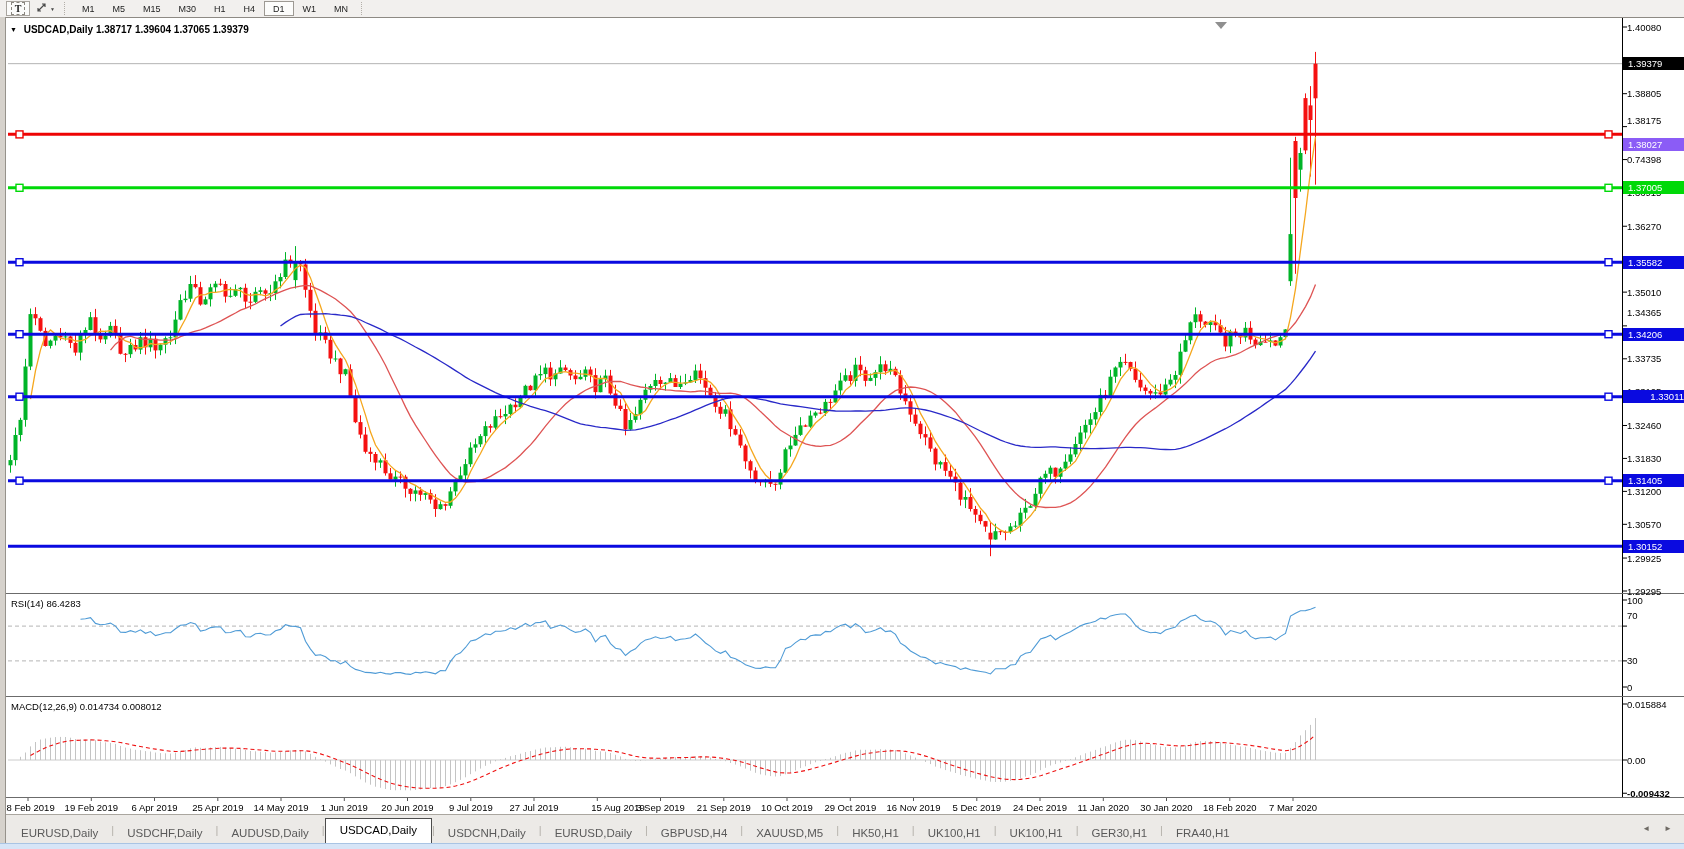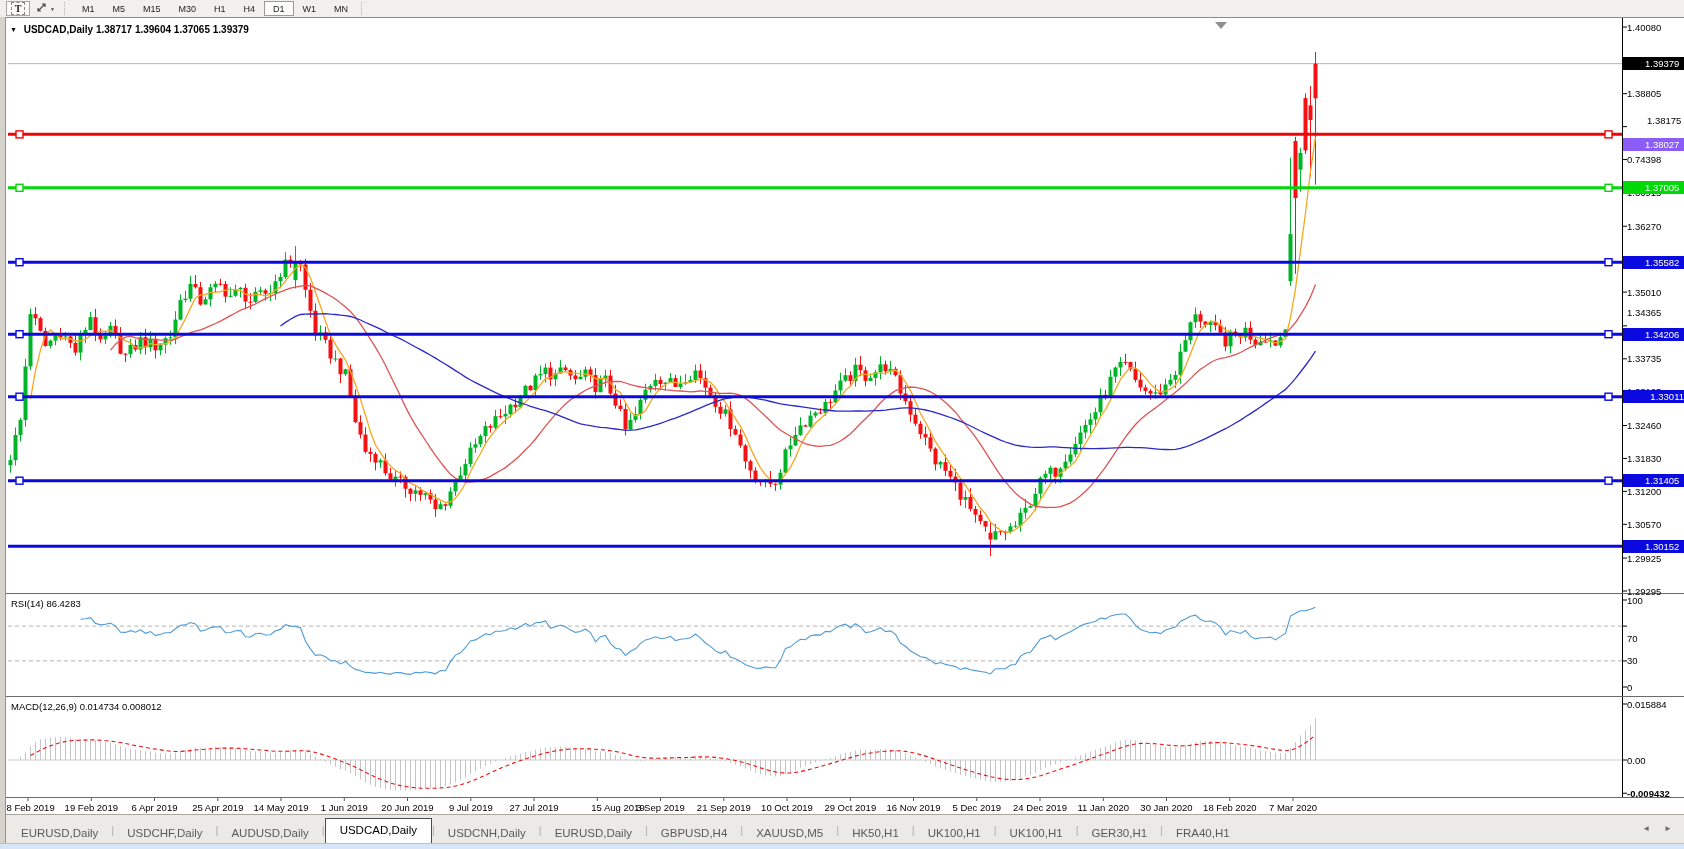--- a/index.html
+++ b/index.html
@@ -20,21 +20,21 @@
   #macd-pane{top:696px;height:101px;border-top:1px solid #6b6b6b}
   #date-axis{top:797px;height:17px;border-top:1px solid #6b6b6b;background:#fff}
   #tab-bar{top:814px;height:29px;background:#eceae7;border-top:1px solid #aaa69f}
   #status-strip{top:843px;height:6px;background:#d7e5f7;border-top:1px solid #a9c4e4}
   #left-band{position:absolute;top:17px;left:0;width:5px;height:826px;background:#d6d2cc;border-right:1px solid #96928b;z-index:40}
   .pane svg{position:absolute;top:0;left:0;display:block}
   .pane-label{position:absolute;left:11px;top:4px;font-size:9.5px;color:#000;z-index:10;white-space:nowrap}
   #chart-title{position:absolute;left:10px;top:6px;font-size:10px;font-weight:bold;color:#000;z-index:10;white-space:nowrap}
   #chart-title .marker{font-size:7px;vertical-align:1px;margin-right:4px}
   .tick-label{position:absolute;left:1627px;height:11px;line-height:11px;font-size:9.5px;color:#000;white-space:nowrap;z-index:3}
-  .price-tag{position:absolute;left:1623px;width:61px;height:13px;line-height:13px;font-size:9.5px;color:#fff;padding-left:22px;box-sizing:border-box;z-index:6;white-space:nowrap}
+  .price-tag{position:absolute;left:1623px;width:61px;height:13px;line-height:13px;font-size:9.5px;color:#fff;padding-left:5px;box-sizing:border-box;z-index:6;white-space:nowrap}
   .dlabel{position:absolute;top:4px;font-size:9.5px;color:#000;white-space:nowrap;transform:translateX(-50%)}
   
   #tab-strip{position:absolute;left:8px;top:0;height:100%;display:flex;align-items:flex-end}
   .tab{padding:3px 13px;margin-bottom:1px;font-size:11.5px;color:#5a5a5a;white-space:nowrap;cursor:default}
   .tab.active{background:#fff;border:1px solid #4c4c4c;border-bottom:none;color:#000;padding:5px 14px 7px;margin-bottom:0}
   .tab-sep{color:#b4b0aa;font-size:11px;margin-bottom:7px}
   #tab-arrows{position:absolute;right:12px;top:9px;font-size:8px;color:#6e6a64;display:flex;gap:14px}
 </style>
 </head>
 <body>
@@ -641,21 +641,21 @@
         <line x1="1622" y1="473.3783031988873" x2="1627" y2="473.3783031988873" stroke="#000"></line>
         <line x1="1622" y1="506.32406119610556" x2="1627" y2="506.32406119610556" stroke="#000"></line>
         <line x1="1622" y1="540.0542420027818" x2="1627" y2="540.0542420027818" stroke="#000"></line>
         <line x1="1622" y1="573" x2="1627" y2="573" stroke="#000"></line>
         <polygon points="1215,4 1227,4 1221,11" fill="#8f8f8f"></polygon>
       </svg>
     <div id="main-axis">
         <div class="tick-label" style="top: 3.5px;">1.40080</div>
         <div class="tick-label" style="top: 36.4px;">1.39450</div>
         <div class="tick-label" style="top: 70.2px;">1.38805</div>
-        <div class="tick-label" style="top: 97px; margin-left: 20px;">1.38175</div>
+        <div class="tick-label" style="top: 97px;">1.38175</div>
         <div class="tick-label" style="top: 136.1px;">0.74398</div>
         <div class="tick-label" style="top: 169px;">1.36915</div>
         <div class="tick-label" style="top: 202.7px;">1.36270</div>
         <div class="tick-label" style="top: 235.7px;">1.35640</div>
         <div class="tick-label" style="top: 268.6px;">1.35010</div>
         <div class="tick-label" style="top: 289px; text-align: right;">1.34365</div>
         <div class="tick-label" style="top: 335.3px;">1.33735</div>
         <div class="tick-label" style="top: 368.3px;">1.33105</div>
         <div class="tick-label" style="top: 402px;">1.32460</div>
         <div class="tick-label" style="top: 434.9px;">1.31830</div>
@@ -685,21 +685,21 @@
         <line x1="8" y1="66.9" x2="1622.5" y2="66.9" stroke="#b4b4b4" stroke-width="1" stroke-dasharray="4 3"></line>
         <polyline points="80.5,25.3 85.5,24.8 90.5,23.7 95.5,29.4 100.5,30.8 105.5,30.3 110.5,29.1 115.5,32.1 120.5,38.3 125.5,38.4 130.5,36.7 135.5,38.2 140.5,35.8 145.5,39.3 150.5,37.6 155.5,41.6 160.5,40.3 165.5,38.8 170.5,38.6 175.5,34.7 180.5,31.2 185.5,30.9 190.5,28.5 195.5,29.9 200.5,37.1 205.5,36.0 210.5,33.6 215.5,32.9 220.5,33.0 225.5,38.7 230.5,38.5 235.5,36.7 240.5,36.4 245.5,42.8 250.5,43.0 255.5,39.7 260.5,39.2 265.5,41.0 270.5,40.8 275.5,36.7 280.5,35.4 285.5,30.7 290.5,32.1 295.5,32.4 300.5,33.7 305.5,47.3 310.5,55.1 315.5,61.4 320.5,60.8 325.5,62.7 330.5,66.8 335.5,66.8 340.5,69.9 345.5,67.4 350.5,72.4 355.5,75.4 360.5,76.8 365.5,78.4 370.5,78.6 375.5,79.4 380.5,78.3 385.5,79.6 390.5,80.1 395.5,78.5 400.5,78.6 405.5,79.9 410.5,80.4 415.5,78.3 420.5,78.9 425.5,77.7 430.5,78.6 435.5,79.8 440.5,76.5 445.5,76.8 450.5,67.4 455.5,61.1 460.5,58.8 465.5,53.5 470.5,47.0 475.5,45.9 480.5,43.0 485.5,39.9 490.5,40.7 495.5,37.2 500.5,37.3 505.5,36.5 510.5,33.8 515.5,35.3 520.5,32.6 525.5,29.5 530.5,32.2 535.5,28.7 540.5,28.4 545.5,27.0 550.5,34.3 555.5,32.7 560.5,31.1 565.5,32.8 570.5,36.1 575.5,38.4 580.5,37.5 585.5,35.0 590.5,38.6 595.5,47.8 600.5,42.7 605.5,41.4 610.5,49.6 615.5,54.2 620.5,55.3 625.5,61.5 630.5,57.3 635.5,54.8 640.5,49.3 645.5,45.9 650.5,44.7 655.5,42.8 660.5,44.5 665.5,44.0 670.5,42.4 675.5,46.6 680.5,45.3 685.5,44.8 690.5,43.8 695.5,40.0 700.5,44.2 705.5,49.0 710.5,52.4 715.5,56.9 720.5,59.3 725.5,56.9 730.5,63.2 735.5,64.7 740.5,67.4 745.5,70.8 750.5,72.5 755.5,74.2 760.5,74.4 765.5,72.9 770.5,73.7 775.5,73.8 780.5,66.1 785.5,54.4 790.5,52.8 795.5,48.6 800.5,45.2 805.5,45.7 810.5,41.8 815.5,40.9 820.5,41.1 825.5,37.4 830.5,37.8 835.5,34.1 840.5,31.5 845.5,30.2 850.5,33.7 855.5,29.7 860.5,32.9 865.5,38.6 870.5,37.7 875.5,36.0 880.5,33.7 885.5,37.6 890.5,36.9 895.5,40.4 900.5,49.2 905.5,52.3 910.5,57.0 915.5,59.8 920.5,62.7 925.5,63.6 930.5,66.4 935.5,69.8 940.5,68.5 945.5,70.4 950.5,71.5 955.5,72.6 960.5,75.5 965.5,73.9 970.5,75.8 975.5,76.6 980.5,77.5 985.5,78.3 990.5,79.9 995.5,74.7 1000.5,74.8 1005.5,74.8 1010.5,71.0 1015.5,70.5 1020.5,62.1 1025.5,59.2 1030.5,58.3 1035.5,51.7 1040.5,44.9 1045.5,43.4 1050.5,41.2 1055.5,45.7 1060.5,42.5 1065.5,40.1 1070.5,37.7 1075.5,34.7 1080.5,31.7 1085.5,29.9 1090.5,28.7 1095.5,27.2 1100.5,24.1 1105.5,24.9 1110.5,21.9 1115.5,20.7 1120.5,20.0 1125.5,20.0 1130.5,24.6 1135.5,31.3 1140.5,35.5 1145.5,37.3 1150.5,38.7 1155.5,38.3 1160.5,39.6 1165.5,36.1 1170.5,34.5 1175.5,33.0 1180.5,27.2 1185.5,25.0 1190.5,22.2 1195.5,21.2 1200.5,25.5 1205.5,27.5 1210.5,27.0 1215.5,28.9 1220.5,33.4 1225.5,40.9 1230.5,36.5 1235.5,38.0 1240.5,39.5 1245.5,36.5 1250.5,42.4 1255.5,44.9 1260.5,43.7 1265.5,43.8 1270.5,43.1 1275.5,45.9 1280.5,42.4 1285.5,39.4 1290.5,22.0 1295.5,19.2 1300.5,16.7 1305.5,16.6 1310.5,15.2 1315.5,13.3 " fill="none" stroke="#4f9bd6" stroke-width="1.1"></polyline>
         <line x1="1622.5" y1="0" x2="1622.5" y2="102" stroke="#000"></line>
         <line x1="1622" y1="6" x2="1627" y2="6" stroke="#000"></line>
         <line x1="1622" y1="32.1" x2="1627" y2="32.1" stroke="#000"></line>
         <line x1="1622" y1="66.9" x2="1627" y2="66.9" stroke="#000"></line>
         <line x1="1622" y1="93" x2="1627" y2="93" stroke="#000"></line>
       </svg>
     <div id="rsi-axis">
         <div class="tick-label" style="top: 0.5px;">100</div>
-        <div class="tick-label" style="top: 39px;">70</div>
+        <div class="tick-label" style="top: 16px;">70</div>
         <div class="tick-label" style="top: 61.4px;">30</div>
         <div class="tick-label" style="top: 87.5px;">0</div>
       </div>
   </div>
 
   <div id="macd-pane" class="pane">
     <div class="pane-label">
       <span>MACD(12,26,9)</span>&nbsp;<span>0.014734 0.008012</span>
     </div>
     <svg id="macd-svg" width="1684" height="100">

